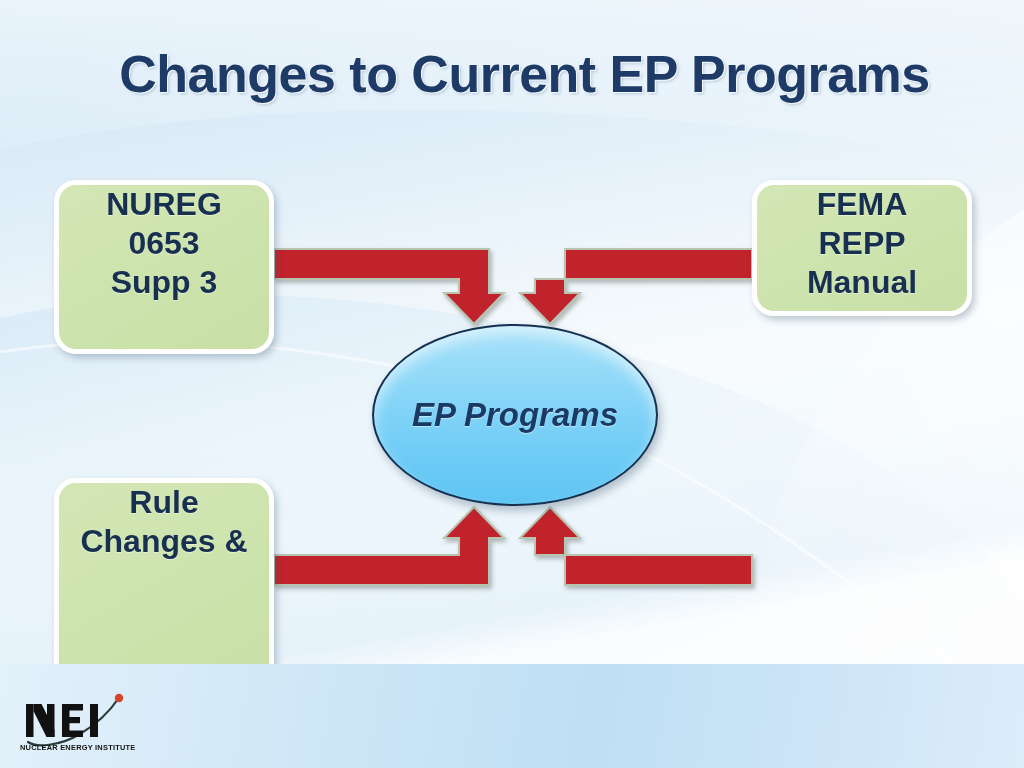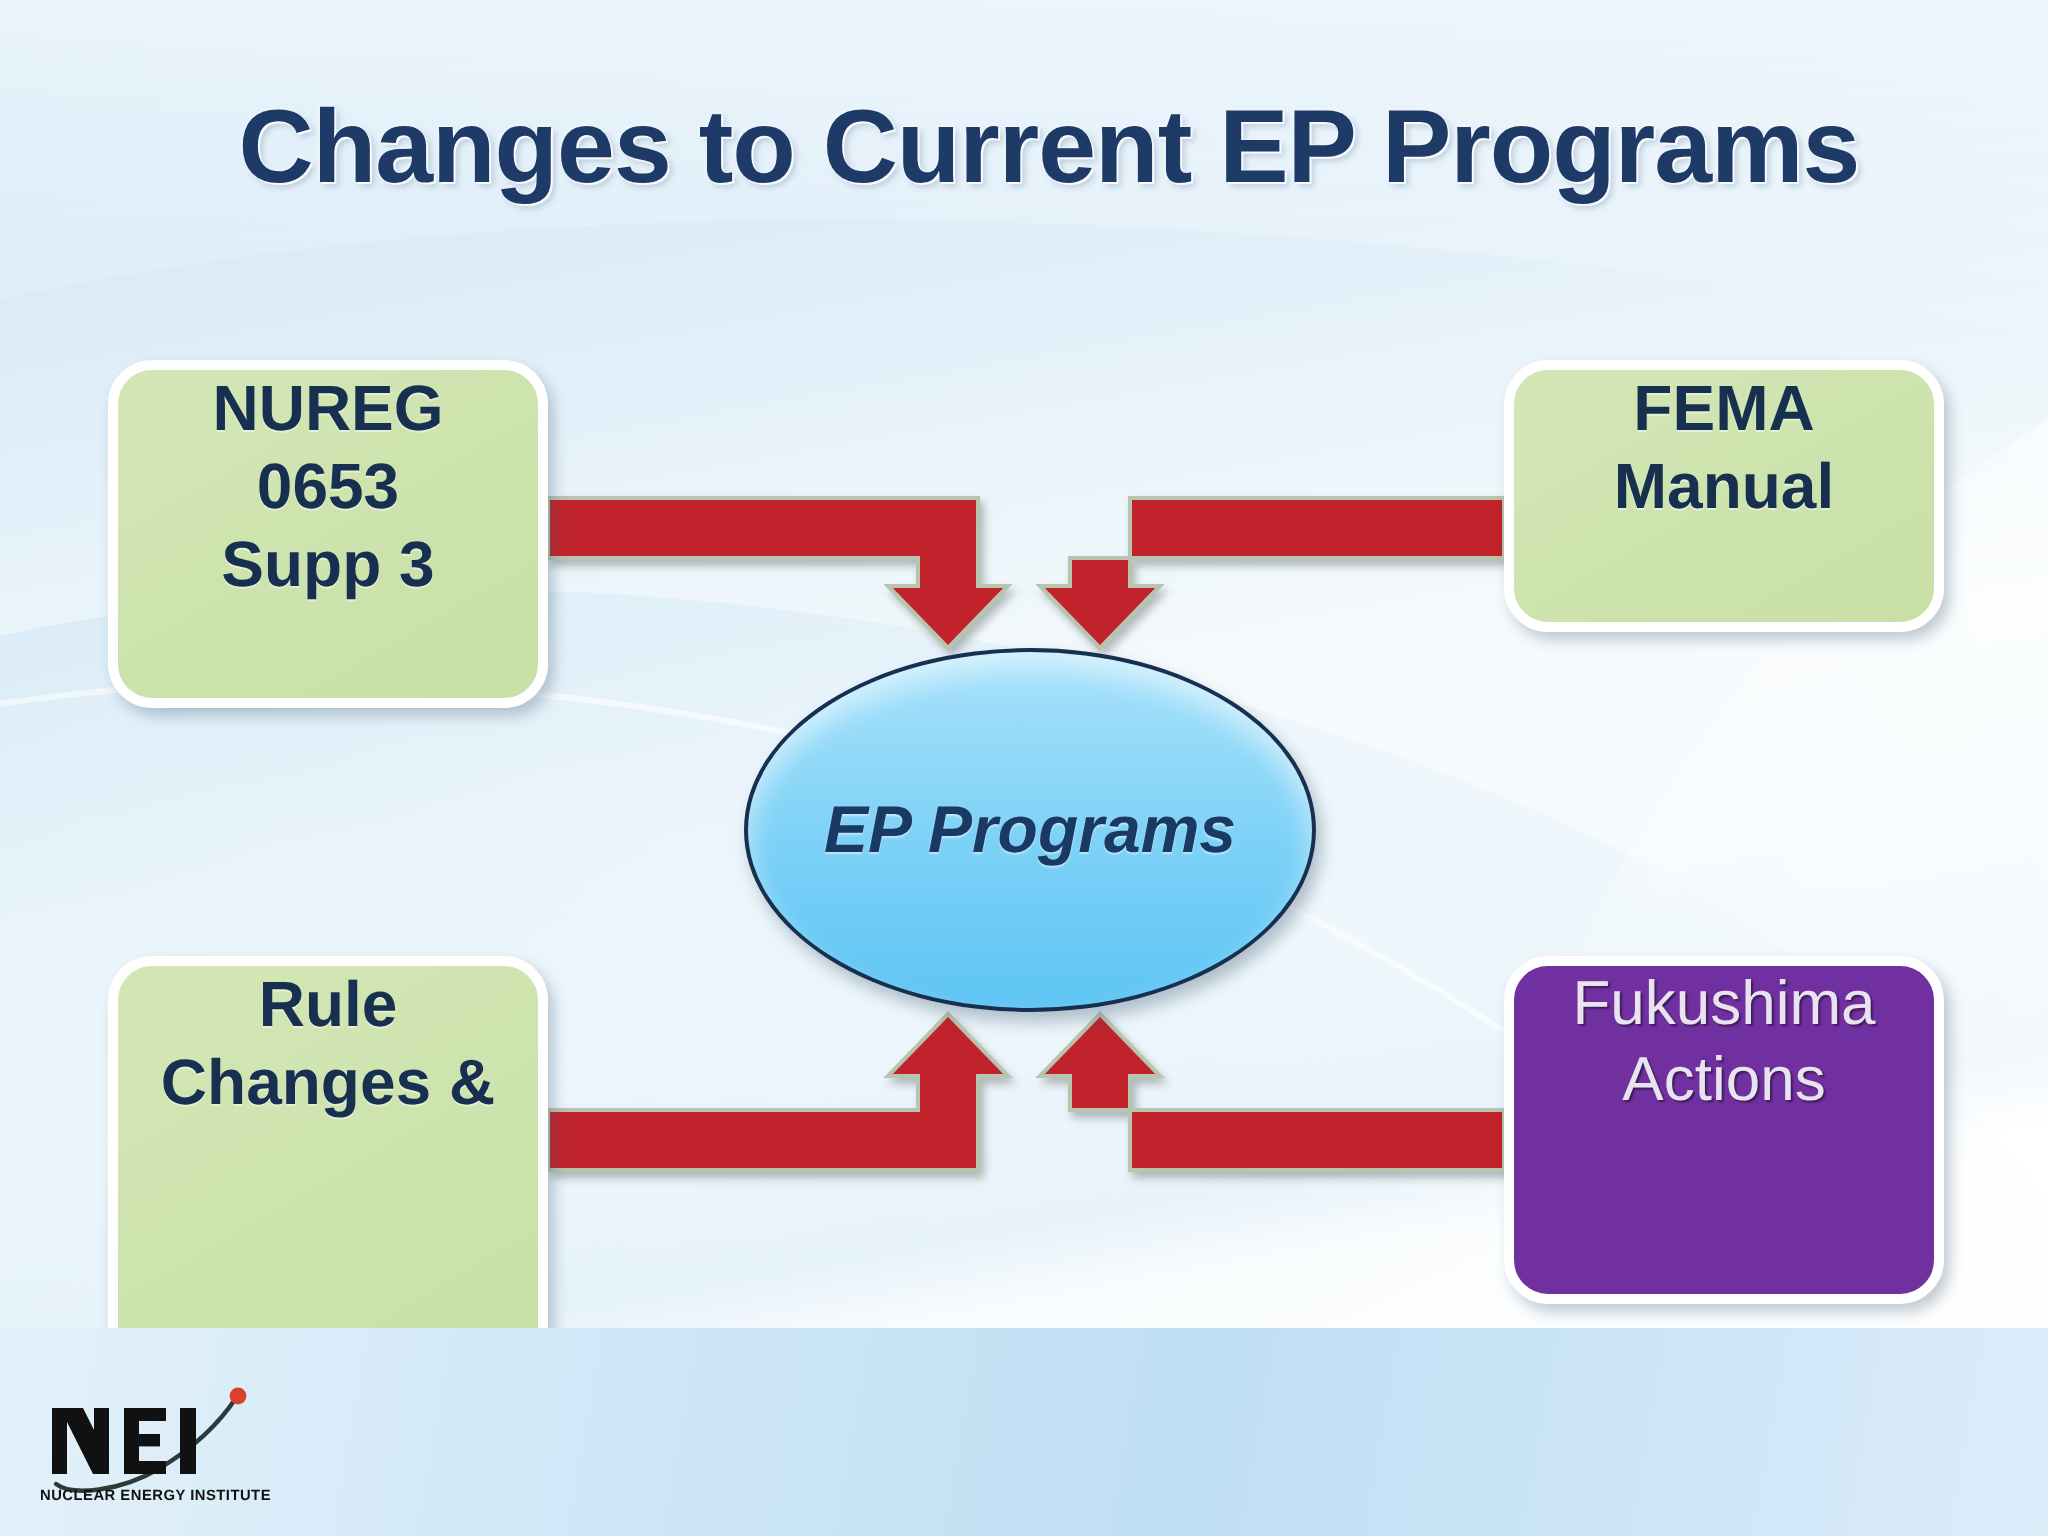--- a/index.html
+++ b/index.html
@@ -177,32 +177,29 @@
   </svg>
 
   <div class="node node-green" id="box-nureg">
     <span class="line">NUREG</span>
     <span class="line">0653</span>
     <span class="line">Supp 3</span>
   </div>
 
   <div class="node node-green" id="box-fema">
     <span class="line">FEMA</span>
+    <span class="line">REPP</span>
     <span class="line">Manual</span>
   </div>
 
   <div class="node node-green" id="box-rule">
     <span class="line">Rule</span>
     <span class="line">Changes &amp;</span>
   </div>
 
-  <div class="node node-purple" id="box-fuku">
-    <span class="line">Fukushima</span>
-    <span class="line">Actions</span>
-  </div>
 
   <div id="ellipse">
     <span class="ellipse-label">EP Programs</span>
   </div>
 
   <div id="footer-band"></div>
 
   <div id="logo">
     <svg id="logo-svg" viewBox="0 0 150 62">
 

